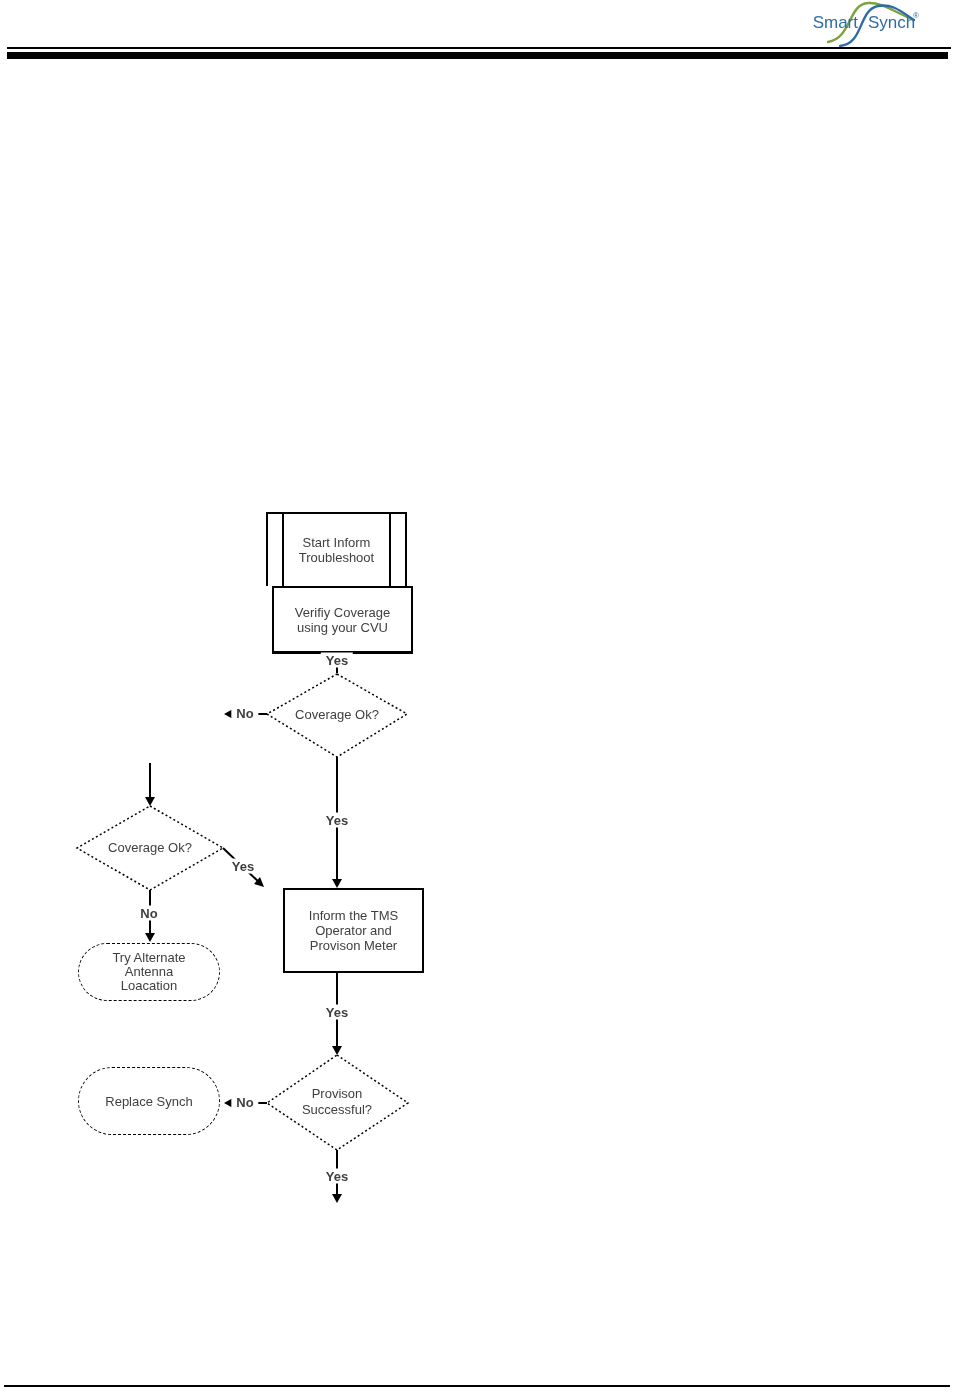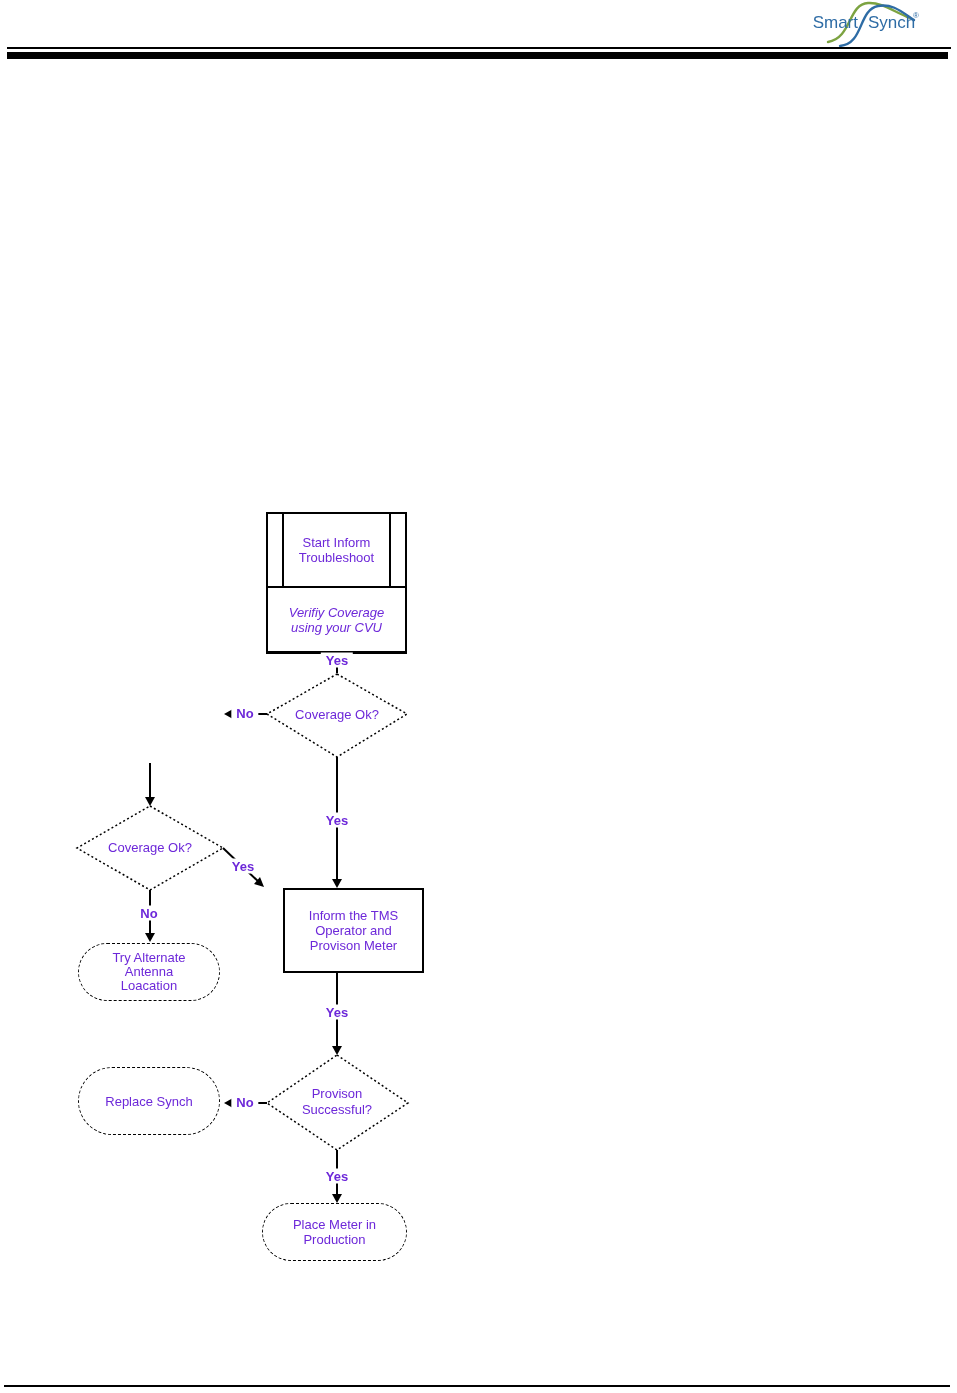--- a/index.html
+++ b/index.html
@@ -1,18 +1,18 @@
 <!DOCTYPE html>
 <html><head>
 <meta charset="utf-8">
 <style>
   html,body{margin:0;padding:0;background:#e8e8e8;}
   .page{
     position:relative;width:957px;height:1393px;background:#ffffff;
-    font-family:"Liberation Sans",sans-serif;color:#6d28d9;overflow:hidden;
+    font-family:"Liberation Sans",sans-serif;color:#404040;overflow:hidden;
     margin:0 auto;
   }
   
   .rule-thin{position:absolute;left:7px;top:47px;width:944px;height:2px;background:#000;}
   .rule-thick{position:absolute;left:7px;top:52px;width:941px;height:7px;background:#000;}
   .rule-bottom{position:absolute;left:4px;top:1385px;width:946px;height:2px;background:#000;}
   
   .logo{position:absolute;left:770px;top:0px;width:165px;height:48px;}
   
   .fc-svg{position:absolute;left:0;top:0;z-index:1;}
@@ -21,21 +21,21 @@
     position:absolute;z-index:2;box-sizing:border-box;background:#fff;
     display:flex;align-items:center;justify-content:center;text-align:center;
     font-size:13px;line-height:15px;white-space:pre-line;
   }
   .proc{border:2px solid #000;}
   .term{border:1px dashed #000;}
   .n-start{left:266px;top:512px;width:141px;height:74px;border:2px solid #000;border-bottom:none;}
   .n-start .innerline{position:absolute;top:0;bottom:0;width:2px;background:#000;}
   .n-start .il-left{left:14px;}
   .n-start .il-right{right:14px;}
-  .n-verify{left:266px;top:586px;width:141px;height:68px;border-bottom-width:3px;font-style:italic;}
+  .n-verify{left:272px;top:586px;width:141px;height:68px;border-bottom-width:3px;}
   .n-test{left:77px;top:668px;width:146px;height:95px;}
   .n-inform{left:267px;top:888px;width:141px;height:85px;margin-left:16px;}
   .n-try{left:78px;top:943px;width:142px;height:58px;border-radius:29px;line-height:14px;}
   .n-replace{left:78px;top:1067px;width:142px;height:68px;border-radius:34px;}
   .n-place{left:262px;top:1203px;width:145px;height:58px;border-radius:29px;}
   
   .dtext{
     position:absolute;z-index:3;transform:translate(-50%,-50%);
     text-align:center;font-size:13px;line-height:16px;white-space:pre-line;
   }
@@ -123,24 +123,20 @@
   <div class="node term n-try">
     <span>Try Alternate
 Antenna
 Loacation</span>
   </div>
 
   <div class="node term n-replace">
     <span>Replace Synch</span>
   </div>
 
-  <div class="node term n-place">
-    <span>Place Meter in
-Production</span>
-  </div>
 
   <div class="dtext dt-cov1">Coverage Ok?</div>
   <div class="dtext dt-cov2">Coverage Ok?</div>
   <div class="dtext dt-prov">Provison
 Successful?</div>
 
   <div class="elabel el-1">Yes</div>
   <div class="elabel el-2">No</div>
   <div class="elabel el-3">Yes</div>
   <div class="elabel el-4">Yes</div>

